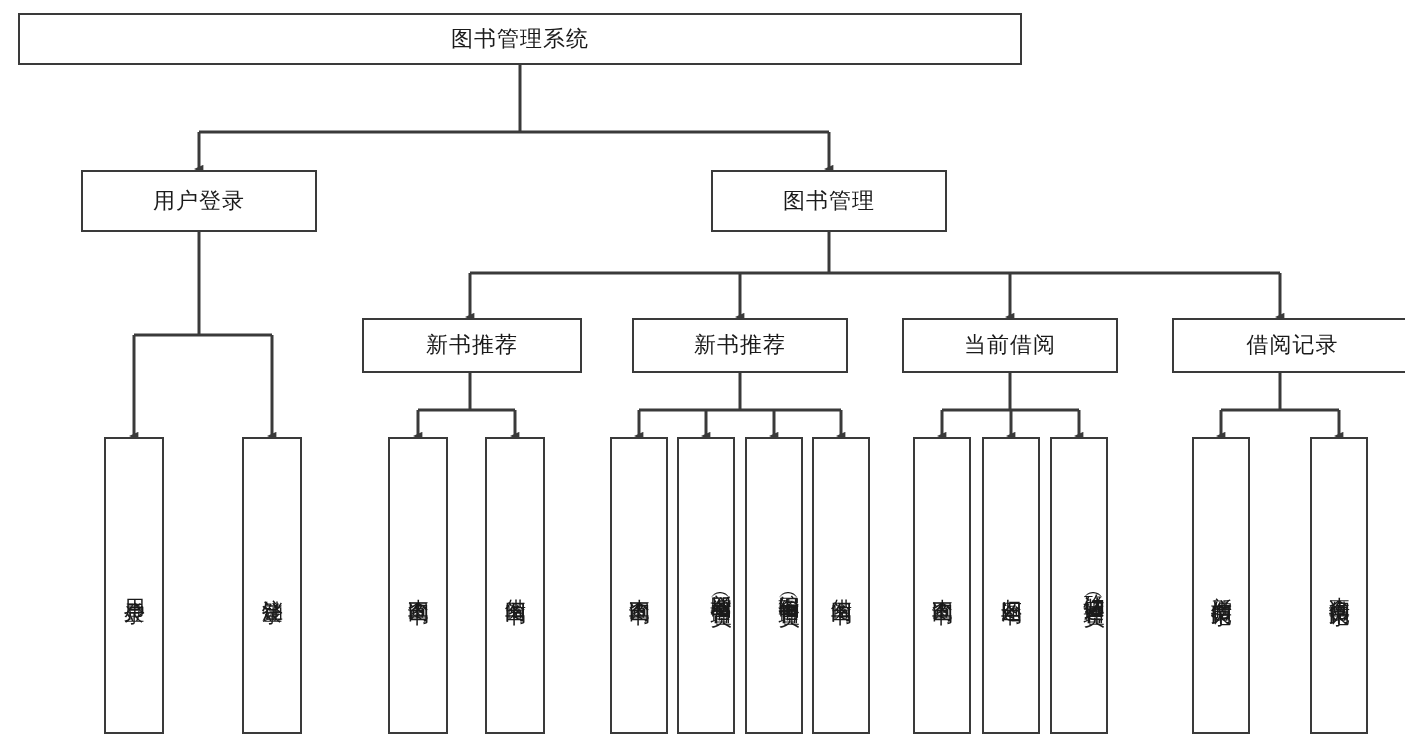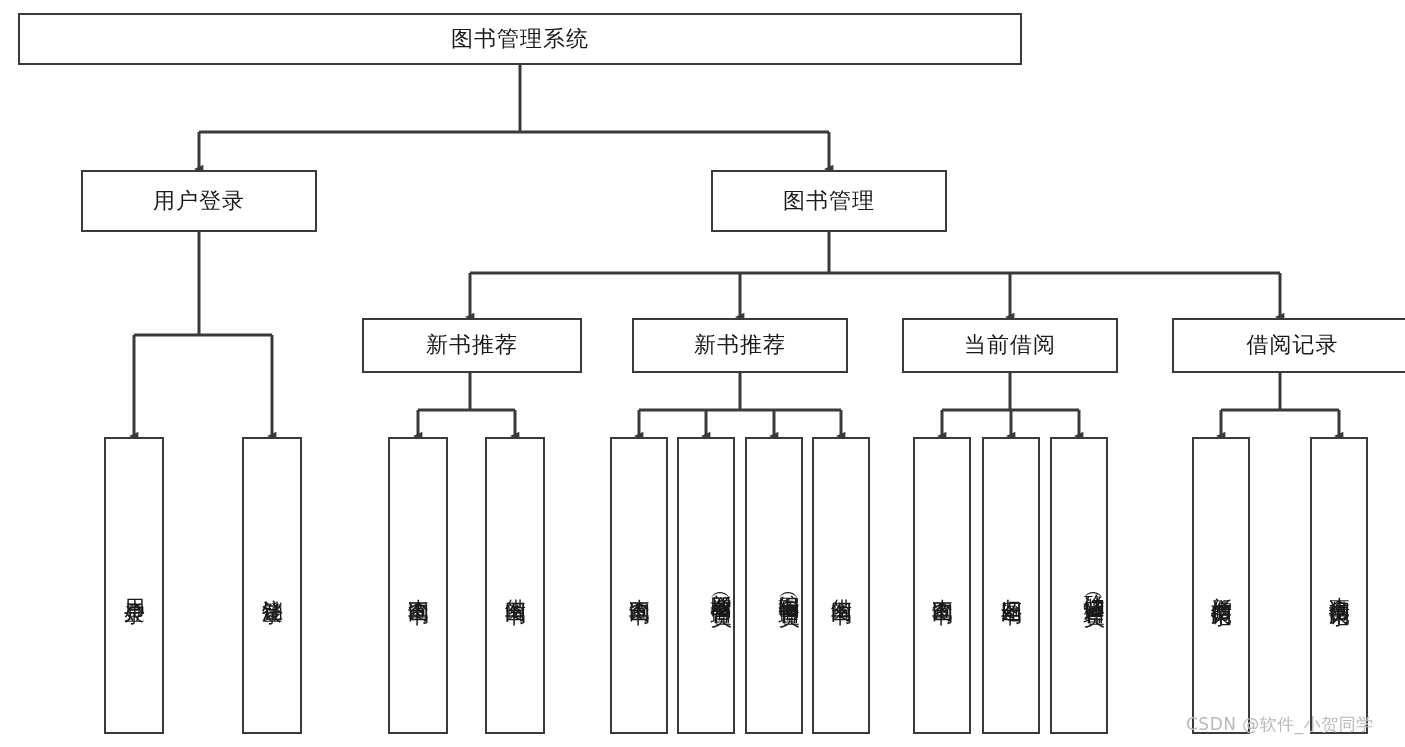--- a/index.html
+++ b/index.html
@@ -166,15 +166,14 @@
         <span>确认归还（管理员）</span>
       </div>
       <div class="node vertical tall-text" style="left: 1192px; top: 437px; width: 58px; height: 297px;">
         <span>新增借阅记录</span>
       </div>
       <div class="node vertical tall-text" style="left: 1310px; top: 437px; width: 58px; height: 297px;">
         <span>查询借阅记录</span>
       </div>
     </div>
 
-  <div class="watermark">CSDN @软件_小贺同学</div>
 
 </div>
 
 </body></html>

